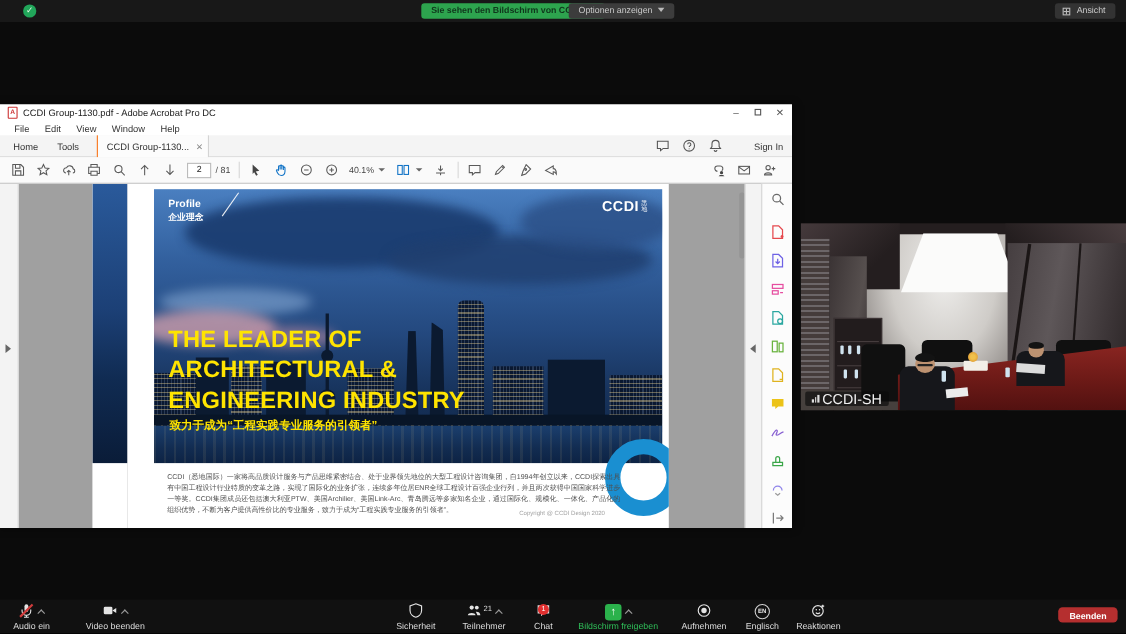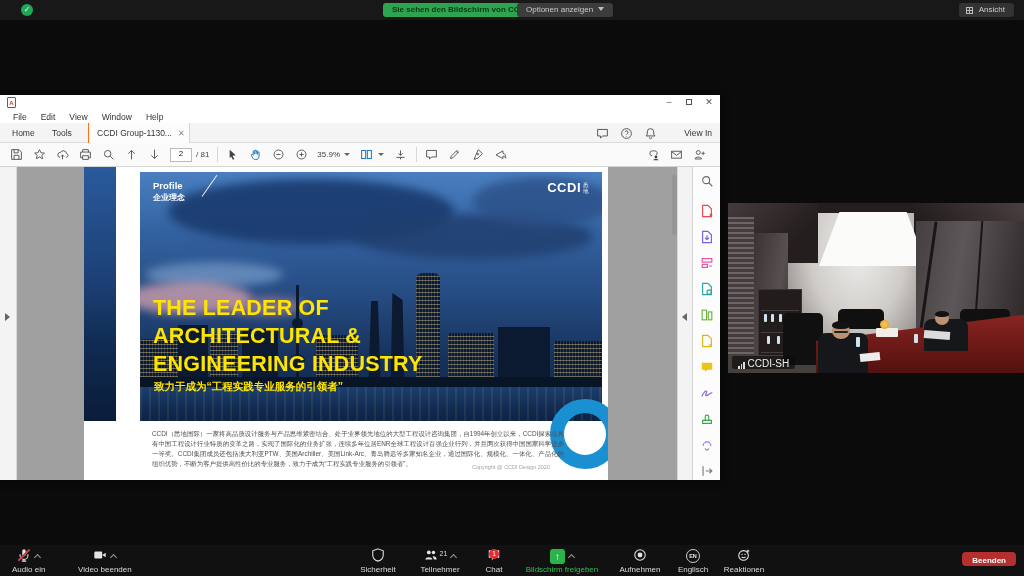--- a/index.html
+++ b/index.html
@@ -127,21 +127,21 @@
   #v-table { left:88px; bottom:0; width:208px; height:62px;
              background:linear-gradient(180deg,#8c2622 0%,#6d1a17 55%,#521110 100%);
              clip-path:polygon(0 48%, 100% 6%, 100% 100%, 0 100%); }
   #v-floor { left:0; bottom:0; width:96px; height:18px; background:#46403d; }
   .chair { position:absolute; background:#101010; border-radius:5px; }
   .person-body { position:absolute; background:#16171b; border-radius:8px 8px 0 0; }
   .person-head { position:absolute; background:#bd9271; border-radius:50%; }
   .person-hair { position:absolute; background:#131313; border-radius:50% 50% 40% 40%; }
   .prop { position:absolute; }
   #v-label { left:4px; bottom:4px; height:13px; background:rgba(10,10,10,.65); border-radius:2px;
-             display:flex; align-items:flex-end; padding:0 6px; color:#efefef; font-size:10px; gap:3px; }
+             display:flex; align-items:center; padding:0 6px; color:#efefef; font-size:13px; gap:3px; }
   .sigbars { display:inline-flex; align-items:flex-end; gap:1px; }
   .sigbars i { display:block; width:1.5px; background:#dedede; }
 
   
   #bottom-bar { left:0; bottom:0; width:1024px; height:31px; background:#111111; }
   .zctl { position:absolute; top:0; height:31px; display:flex; flex-direction:column; align-items:center;
           justify-content:flex-end; padding-bottom:2px; color:#dcdcdc; font-size:8px; }
   .zctl .icn { height:16px; display:flex; align-items:center; gap:4px; margin-bottom:1px; }
   .zctl svg { width:14px; height:14px; stroke:#e4e4e4; fill:none; stroke-width:1.2; }
   .zctl svg .fill { fill:#e4e4e4; stroke:none; }
@@ -168,20 +168,21 @@
     <div class="abs" id="enc-shield"><span>✓</span></div>
     <div class="abs pill" id="share-banner">Sie sehen den Bildschirm von CCDI-SH</div>
     <div class="abs pill" id="options-btn"><span>Optionen anzeigen</span><span class="tri-down"></span></div>
     <div class="abs pill" id="view-btn"><span id="view-grid"></span><span>Ansicht</span></div>
   </div>
 
   <div class="abs" id="acrobat">
 
     <div class="abs" id="pdf-titlebar">
       <div class="abs" id="pdf-file-icon">A</div>
+      <div class="abs" id="pdf-title">CCDI Group-1130.pdf - Adobe Acrobat Pro DC</div>
       <div class="abs winbtn" id="btn-min">–</div>
       <div class="abs winbtn" id="btn-max"><i></i></div>
       <div class="abs winbtn" id="btn-close">✕</div>
     </div>
 
     <div class="abs" id="pdf-menubar">
       <span>File</span>
       <span>Edit</span>
       <span>View</span>
       <span>Window</span>
@@ -195,21 +196,21 @@
       <div class="abs tabricon" style="right:110px;"><svg viewBox="0 0 16 16">
             <path d="M2 3h12v8H8.5L5.5 13.5V11H2z"></path>
           </svg></div>
       <div class="abs tabricon" style="right:86px;"><svg viewBox="0 0 16 16">
             <circle cx="8" cy="8" r="6"></circle>
             <path d="M6.3 6.3a1.8 1.8 0 1 1 2.4 1.9c-.6.3-.7.8-.7 1.3M8 11.2v.6"></path>
           </svg></div>
       <div class="abs tabricon" style="right:62px;"><svg viewBox="0 0 16 16">
             <path d="M8 2a4 4 0 0 1 4 4v3l1.5 2h-11L4 9V6a4 4 0 0 1 4-4zM6.5 12.8a1.5 1.5 0 0 0 3 0"></path>
           </svg></div>
-      <div class="abs" id="signin">View In</div>
+      <div class="abs" id="signin">Sign In</div>
     </div>
 
     <div class="abs" id="pdf-toolbar">
       <div class="ti">
           <svg viewBox="0 0 16 16">
             <path d="M2 2h9l3 3v9H2z"></path>
             <path d="M5 2v4h5V2M5 14V9h6v5"></path>
           </svg>
         </div>
       <div class="ti">
@@ -263,21 +264,21 @@
             <circle cx="8" cy="8" r="5.5"></circle>
             <path d="M5.5 8h5"></path>
           </svg>
         </div>
       <div class="ti">
           <svg viewBox="0 0 16 16">
             <circle cx="8" cy="8" r="5.5"></circle>
             <path d="M5.5 8h5M8 5.5v5"></path>
           </svg>
         </div>
-      <div class="tb-text">35.9%</div>
+      <div class="tb-text">40.1%</div>
       <div class="dd"></div>
       <div class="ti">
           <svg viewBox="0 0 16 16" style="stroke:#1173c6">
             <rect x="2" y="3" width="5" height="10"></rect>
             <rect x="9" y="3" width="5" height="10"></rect>
           </svg>
         </div>
       <div class="dd"></div>
       <div class="ti">
           <svg viewBox="0 0 16 16">

